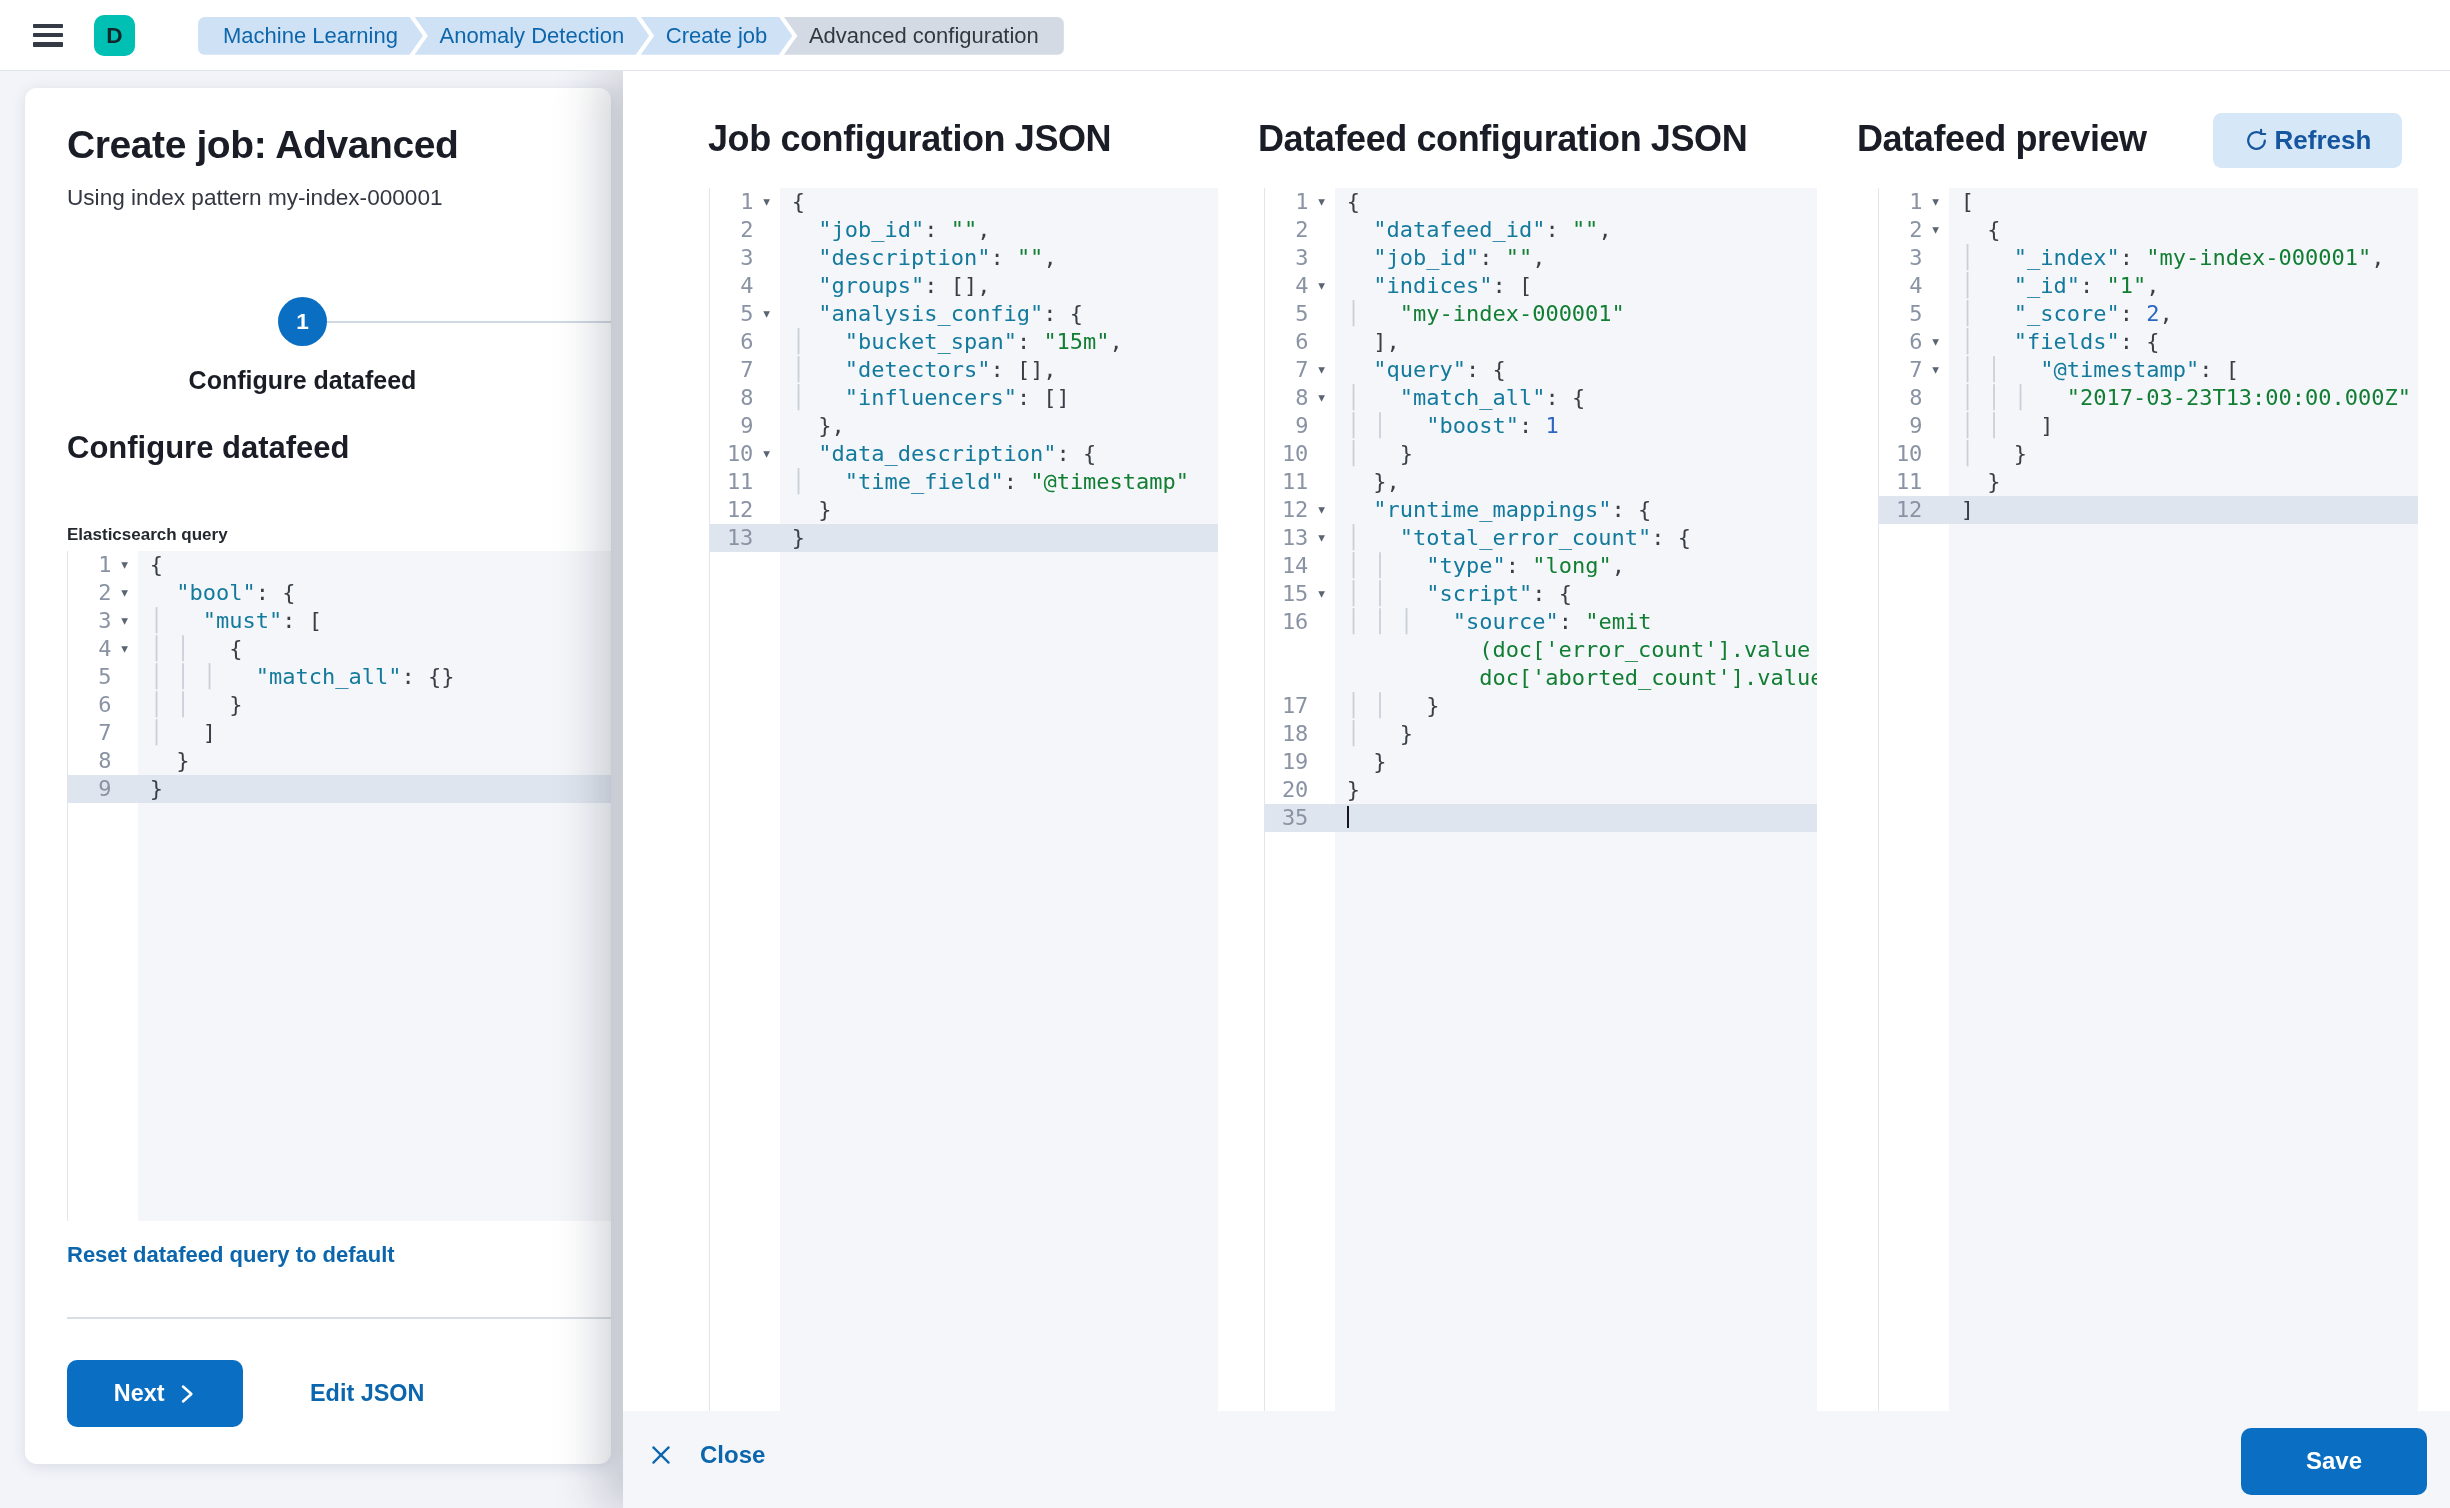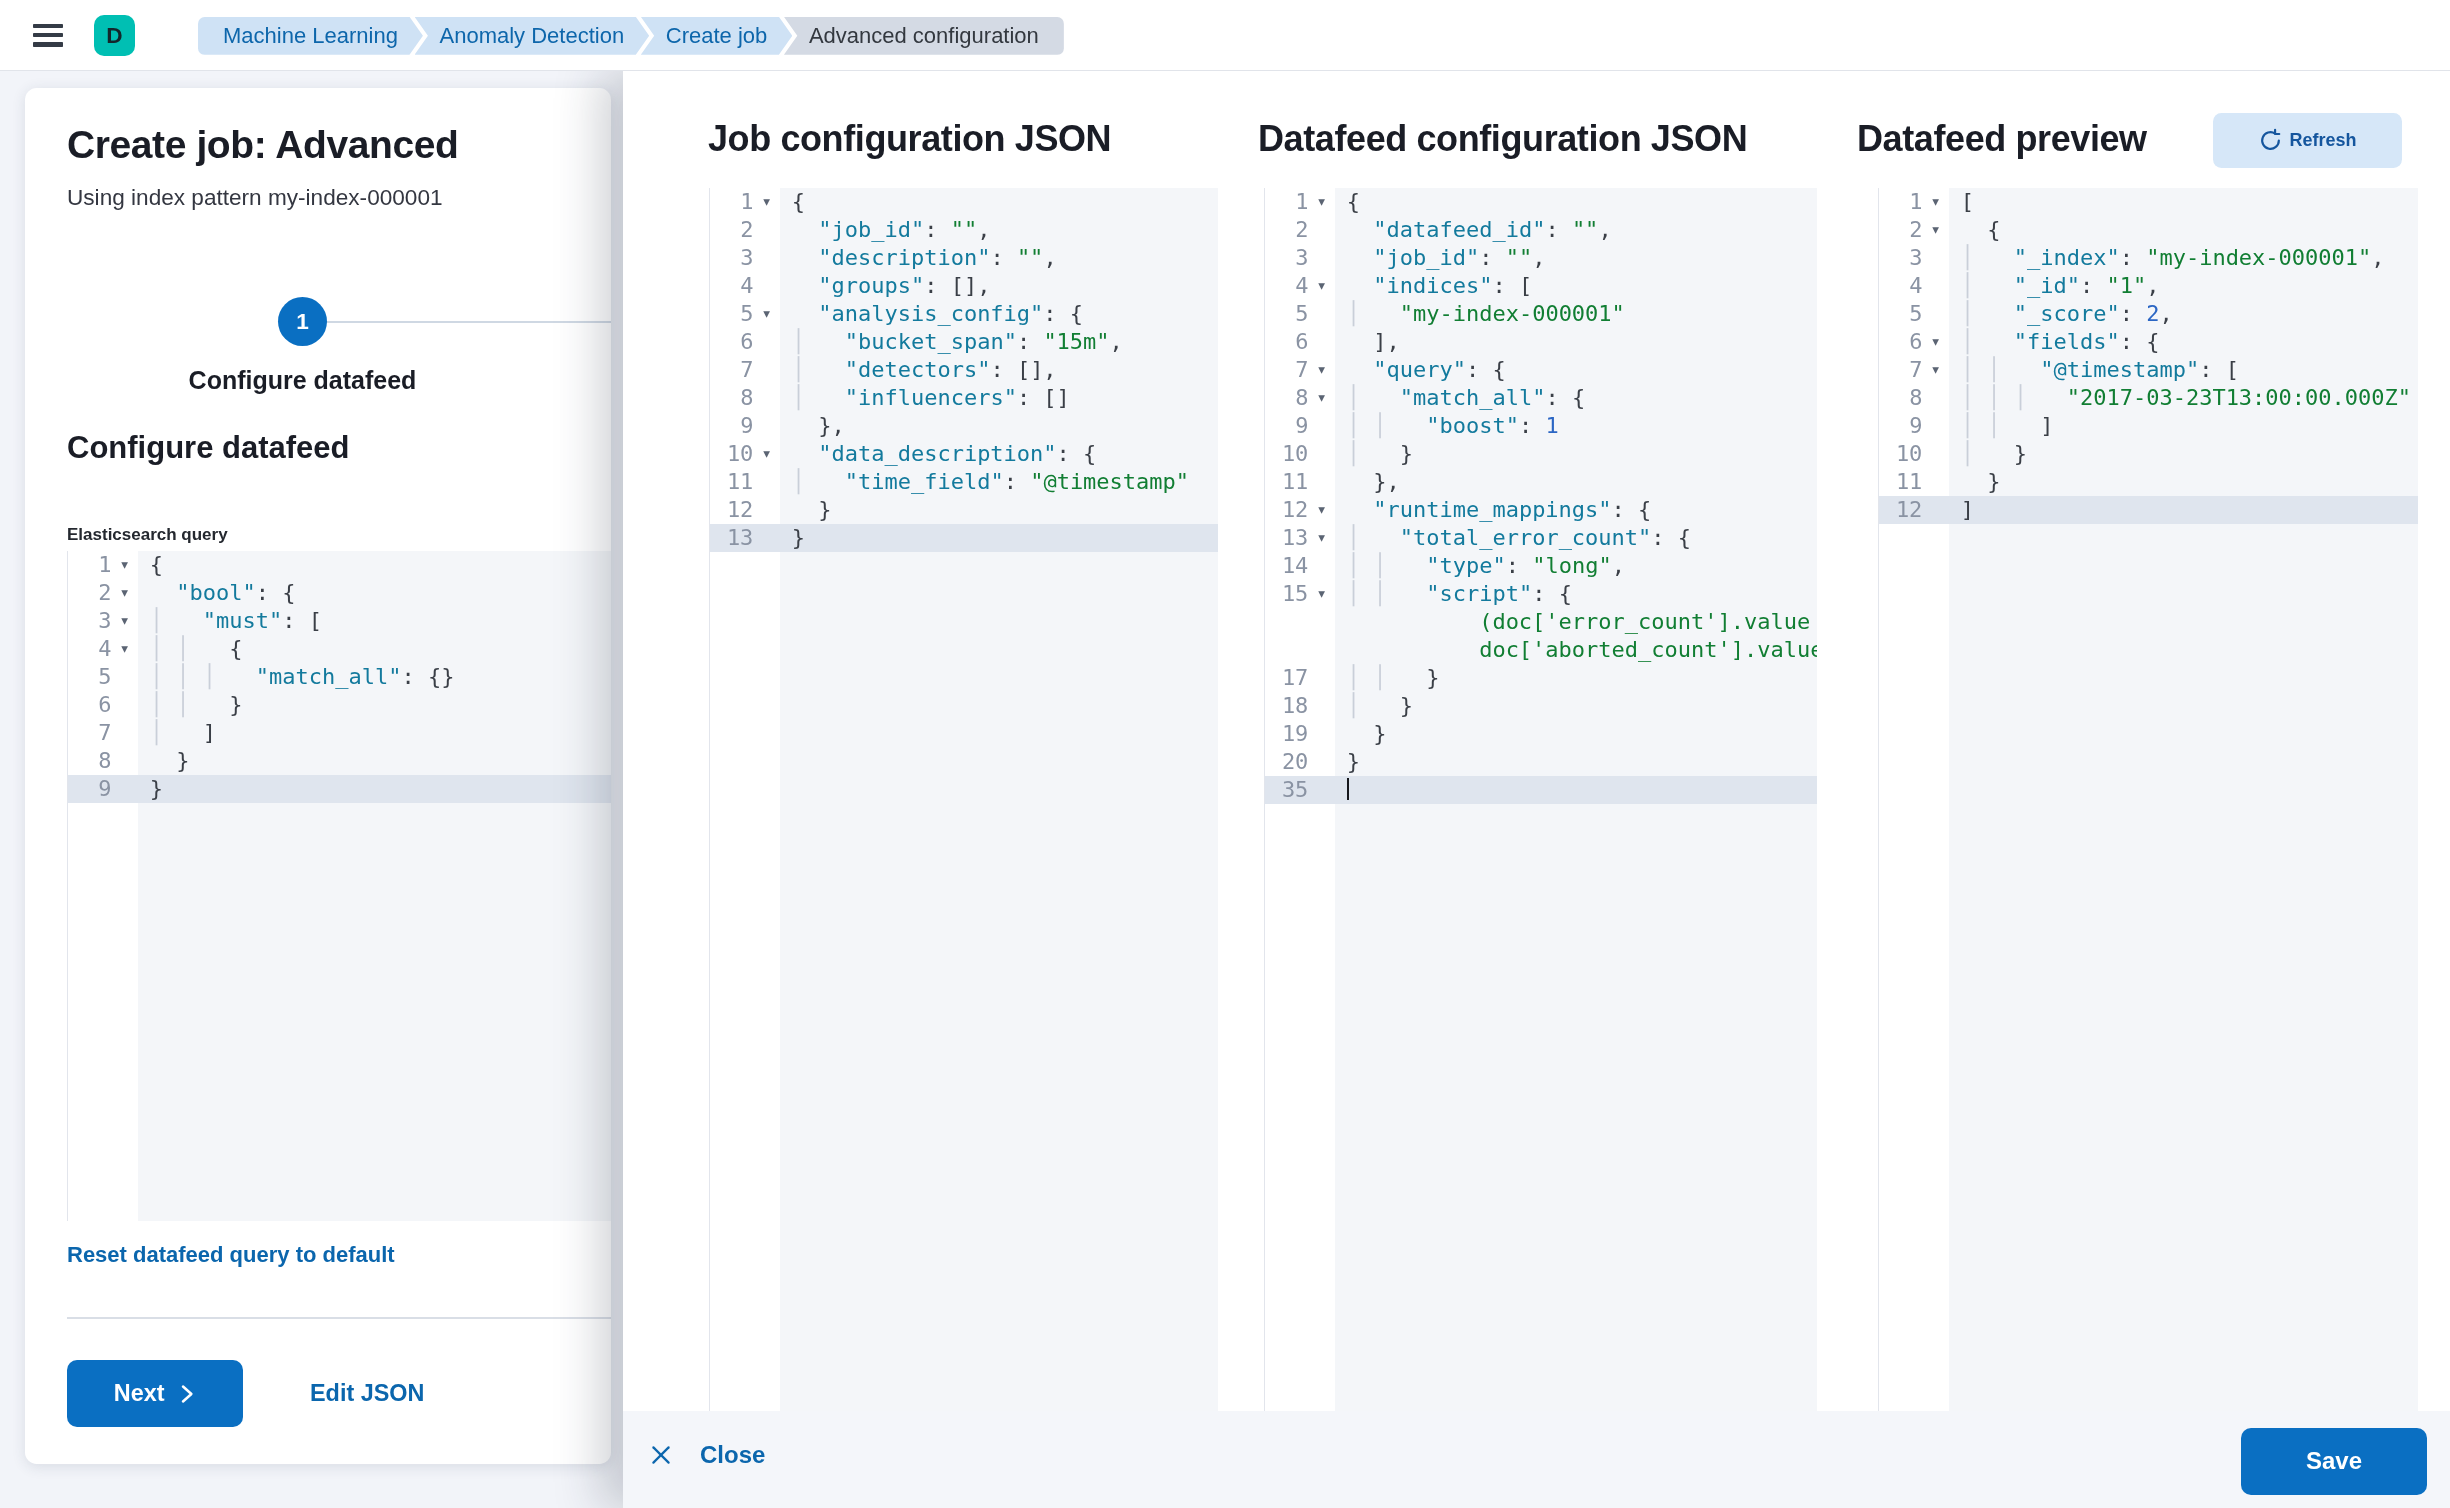--- a/index.html
+++ b/index.html
@@ -69,21 +69,21 @@
 
   
   .flyout { position:absolute; left:623px; top:71px; width:1827px; height:1438px; background:#fff;
             box-shadow:-23.4px 0 45px rgba(30,40,60,.22); z-index:10; }
   .col-title { position:absolute; top:47px; font-size:36px; font-weight:700; letter-spacing:-0.4px; }
   .ct-job { left:85px; } .ct-datafeed { left:635px; } .ct-preview { left:1234px; }
   .ed-job      { left:86px; top:117px; width:509px; height:1223px; }
   .ed-datafeed { left:641px; top:117px; width:553px; height:1223px; }
   .ed-preview  { left:1255px; top:117px; width:540px; height:1223px; }
   .refresh-btn { position:absolute; left:1590px; top:42px; width:189px; height:55px; border-radius:8.4px;
-                 background:#d6e7f8; color:#15569e; font-size:18px; font-weight:600; border:none;
+                 background:#d6e7f8; color:#15569e; font-size:26px; font-weight:600; border:none;
                  display:flex; align-items:center; justify-content:center; gap:6px; cursor:pointer;
                  font-family:"Liberation Sans", sans-serif; }
   .fly-footer { position:absolute; left:0; top:1340px; width:1827px; height:98px; background:#f4f6fa; }
   .close-btn { position:absolute; left:27px; top:30px; display:flex; align-items:center; gap:28px;
                font-size:24px; font-weight:600; color:#0b66ad; cursor:pointer; }
   .save-btn { position:absolute; left:1618px; top:16.7px; width:186px; height:67px; border-radius:10px;
               background:#0a6fc2; color:#fff; font-size:24px; font-weight:600; border:none;
               cursor:pointer; font-family:"Liberation Sans", sans-serif; }
 </style>
 </head>
@@ -398,20 +398,27 @@
           <span class="cl"><span class="guide">│ </span><span class="guide">│ </span><span class="tp">  </span><span class="tk">"type"</span><span class="tp">: </span><span class="ts">"long"</span><span class="tp">,</span></span>
         </div>
         <div class="row">
           <span class="gut">
             <span class="ln">15</span>
             <span class="fold">▾</span>
           </span>
           <span class="cl"><span class="guide">│ </span><span class="guide">│ </span><span class="tp">  </span><span class="tk">"script"</span><span class="tp">: {</span></span>
         </div>
         <div class="row">
+          <span class="gut">
+            <span class="ln">16</span>
+            <span class="fold"></span>
+          </span>
+          <span class="cl"><span class="guide">│ </span><span class="guide">│ </span><span class="guide">│ </span><span class="tp">  </span><span class="tk">"source"</span><span class="tp">: </span><span class="ts">"emit</span></span>
+        </div>
+        <div class="row">
           <span class="gut"></span>
           <span class="cl"><span class="ts">          (doc['error_count'].value +</span></span>
         </div>
         <div class="row">
           <span class="gut"></span>
           <span class="cl"><span class="ts">          doc['aborted_count'].value)"</span></span>
         </div>
         <div class="row">
           <span class="gut">
             <span class="ln">17</span>

